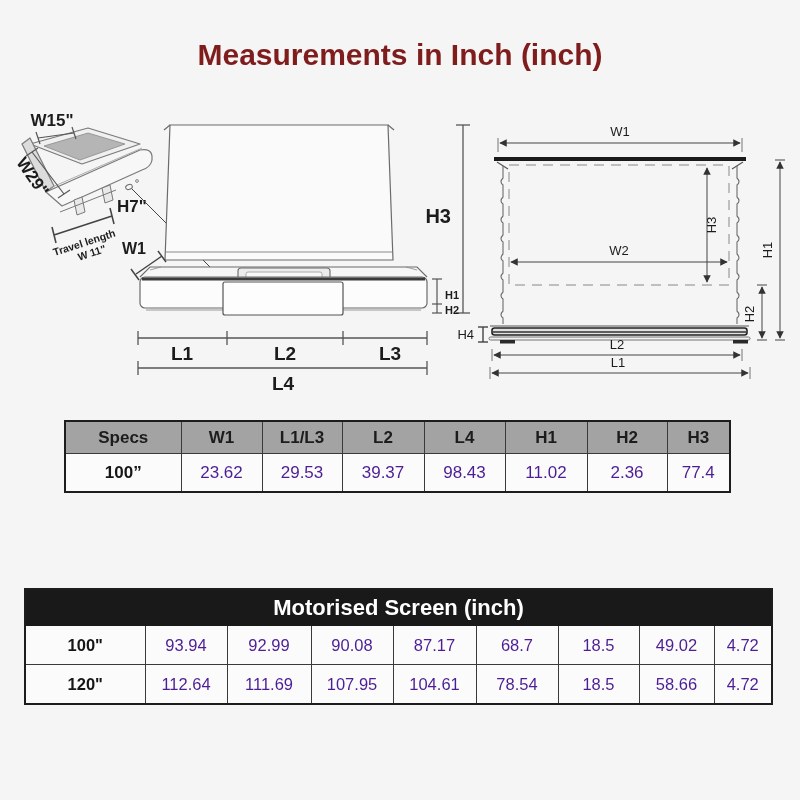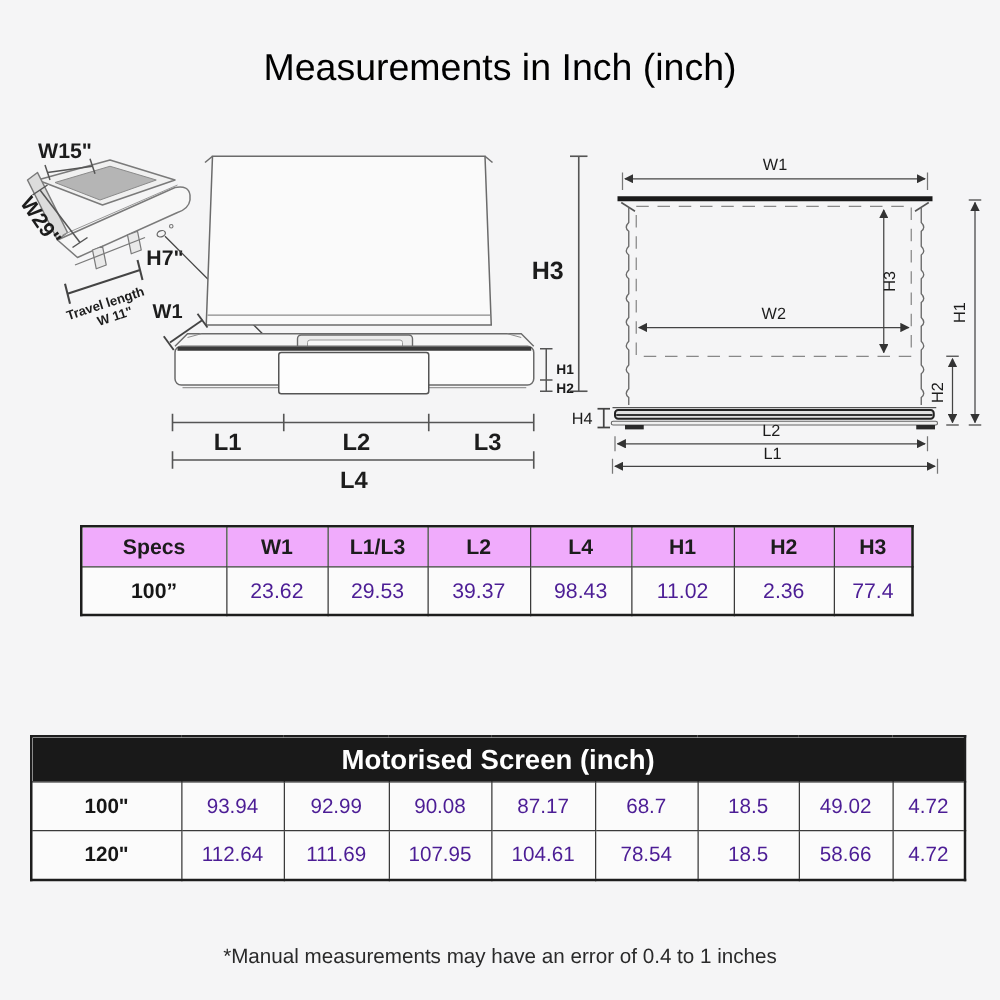--- a/index.html
+++ b/index.html
@@ -4,39 +4,39 @@
 <style>
   html,body{margin:0;padding:0;}
   .page{
     position:relative;width:800px;height:800px;overflow:hidden;
     background:#f5f5f6;
     font-family:"Liberation Sans","DejaVu Sans",sans-serif;
     color:#1c1c1c;
   }
   .page-title{
     position:absolute;top:38px;left:0;width:800px;
-    text-align:center;font-size:30px;font-weight:normal;color:#000000;
+    text-align:center;font-size:30px;font-weight:bold;color:#7f1d1d;
     letter-spacing:0px;margin:0;
   }
   .diagram-wrap{position:absolute;top:88px;left:0;width:800px;height:332px;}
   svg text{fill:#1c1c1c;}
   .dimB{font-size:19px;font-weight:bold;}
   .dimB16{font-size:16px;font-weight:bold;}
   .dimB20{font-size:20px;font-weight:bold;}
   .dimS{font-size:11px;font-weight:bold;}
   .dimR{font-size:13px;}
   .dim3d{font-size:17px;font-weight:bold;}
   .dimT{font-size:10.5px;font-weight:bold;}
 
   .tbl{border-collapse:collapse;table-layout:fixed;background:#fbfbfb;border:2px solid #1d1d1d;}
   .tbl th,.tbl td{border:1px solid #3a3a3a;text-align:center;vertical-align:middle;padding:0;overflow:hidden;}
   .band th{background:#191919;color:#ffffff;font-weight:bold;border:1px solid #191919;}
   .t1 .band th{font-size:20px;height:33px;}
   .t2 .band th{font-size:22px;height:35px;}
-  .colhead th{background:#f0abfc;font-weight:bold;}
+  .colhead th{background:#a3a3a3;font-weight:bold;}
   .t1 .colhead th{font-size:17px;height:31px;}
   .t2 .colhead th{font-size:16px;height:29px;}
   .tbl td{font-size:17px;font-weight:400;color:#4c1d95;background:#fbfbfb;}
   .t1 td{height:37px;}
   .t2 td{height:38px;font-size:16.5px;}
   .tbl td.spec{font-weight:bold;color:#161616;}
   .table1{position:absolute;top:420px;left:64px;}
   .table2{position:absolute;top:588px;left:24px;padding-left:15px;}
   .footnote{
     position:absolute;top:756px;left:0;width:800px;text-align:center;
@@ -282,15 +282,14 @@
         <td>107.95</td>
         <td>104.61</td>
         <td>78.54</td>
         <td>18.5</td>
         <td>58.66</td>
         <td>4.72</td>
       </tr>
     </tbody>
   </table>
 
-  <div class="footnote">*Manual measurements may have an error of 0.4 to 1 inches</div>
 
 </div>
 
 </body></html>

